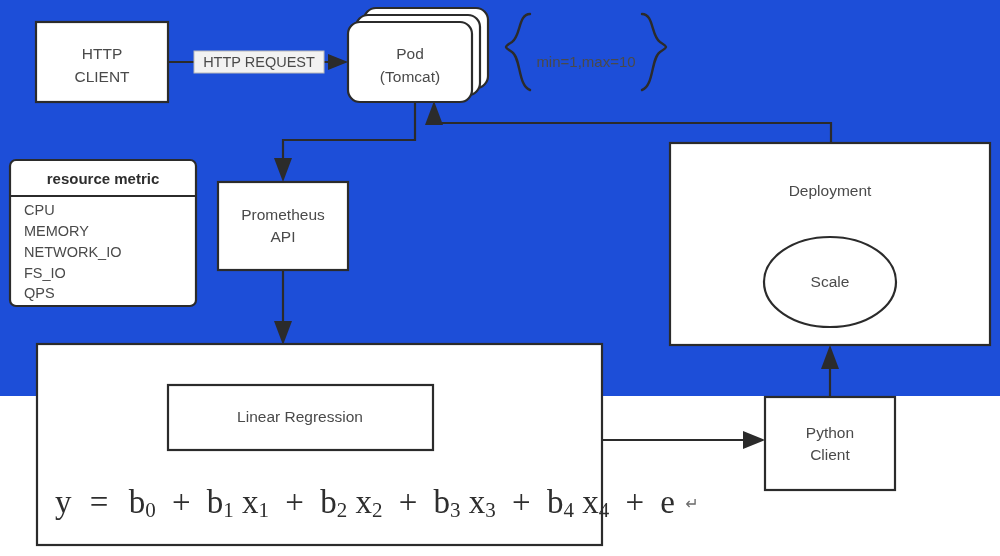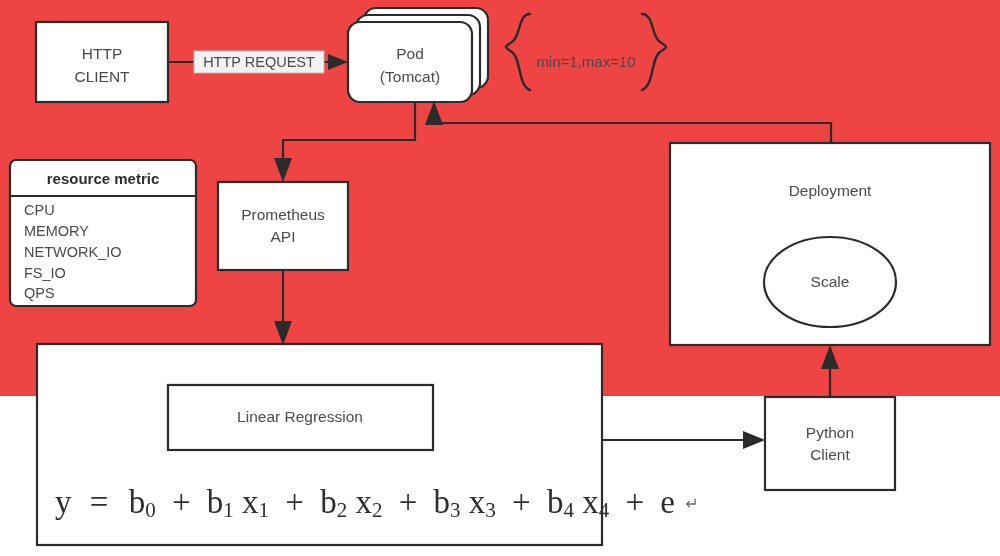--- a/index.html
+++ b/index.html
@@ -11,21 +11,21 @@
   body {
     width: 1000px;
     height: 556px;
     overflow: hidden;
     font-family: "Liberation Sans", sans-serif;
   }
   #diagram-root {
     position: relative;
     width: 1000px;
     height: 396px;
-    background: #ef4444;
+    background: #1d4ed8;
   }
   svg#diagram {
     display: block;
     width: 1000px;
     height: 556px;
   }
   .shape-stroke {
     fill: #ffffff;
     stroke: #2b2b2b;
     stroke-width: 2.2;

